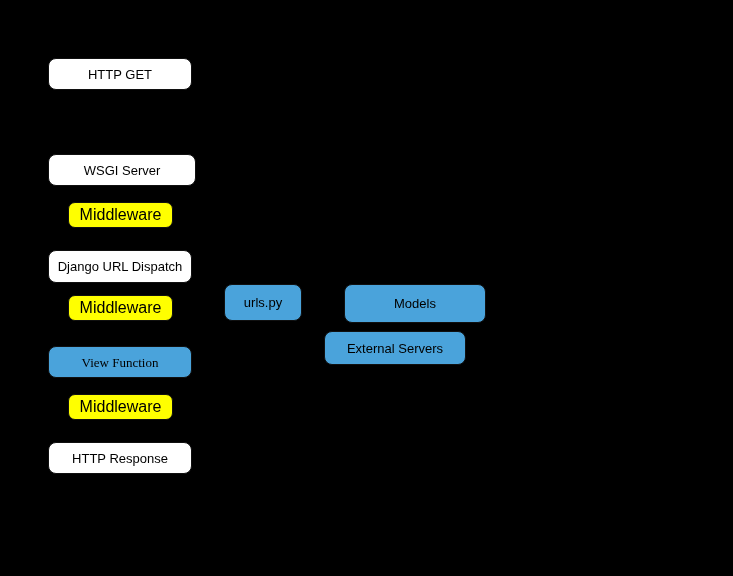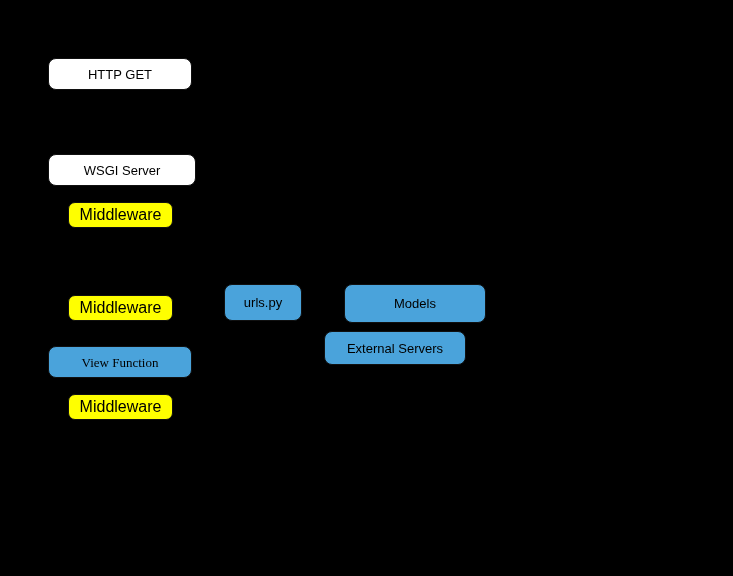--- a/index.html
+++ b/index.html
@@ -61,33 +61,39 @@
   </div>
 
   <div class="node white n-wsgi-server">
     <span>WSGI Server</span>
   </div>
 
   <div class="node yellow small n-middleware-1">
     <span>Middleware</span>
   </div>
 
+  <div class="node white n-django-url-dispatch">
+    <span>Django URL Dispatch</span>
+  </div>
 
   <div class="node yellow small n-middleware-2">
     <span>Middleware</span>
   </div>
 
   <div class="node blue n-view-function">
     <span>View Function</span>
   </div>
 
   <div class="node yellow small n-middleware-3">
     <span>Middleware</span>
   </div>
 
+  <div class="node white n-http-response">
+    <span>HTTP Response</span>
+  </div>
 
   <div class="node blue n-urls-py">
     <span>urls.py</span>
   </div>
 
   <div class="node blue n-models">
     <span>Models</span>
   </div>
 
   <div class="node blue n-external-servers">

